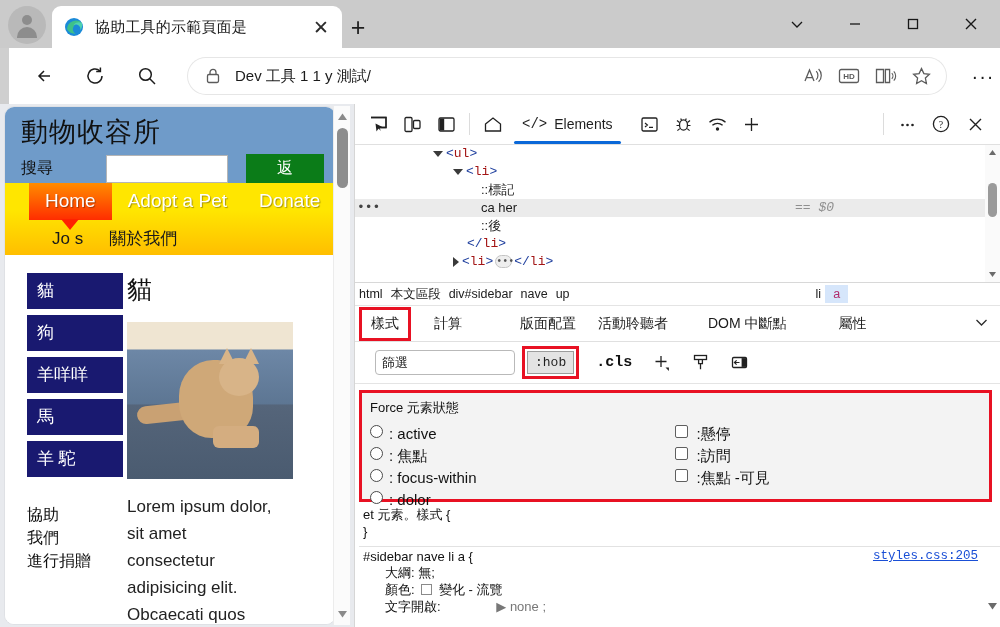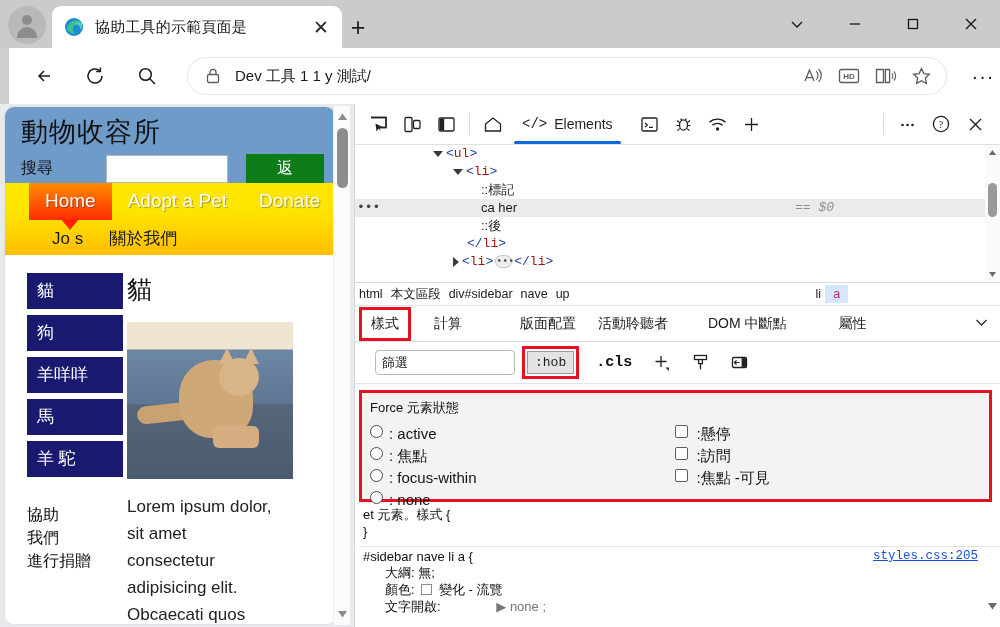--- a/index.html
+++ b/index.html
@@ -873,21 +873,21 @@
           <div class="fs-row">
             <span class="fs-radio"></span>
             <span>: 焦點</span>
           </div>
           <div class="fs-row">
             <span class="fs-radio"></span>
             <span>: focus-within</span>
           </div>
           <div class="fs-row">
             <span class="fs-radio"></span>
-            <span>: none</span>
+            <span>: dolor</span>
           </div>
         </div>
         <div class="fs-col">
           <div class="fs-row">
             <span class="fs-check"></span>
             <span>:懸停</span>
           </div>
           <div class="fs-row">
             <span class="fs-check"></span>
             <span>:訪問</span>

